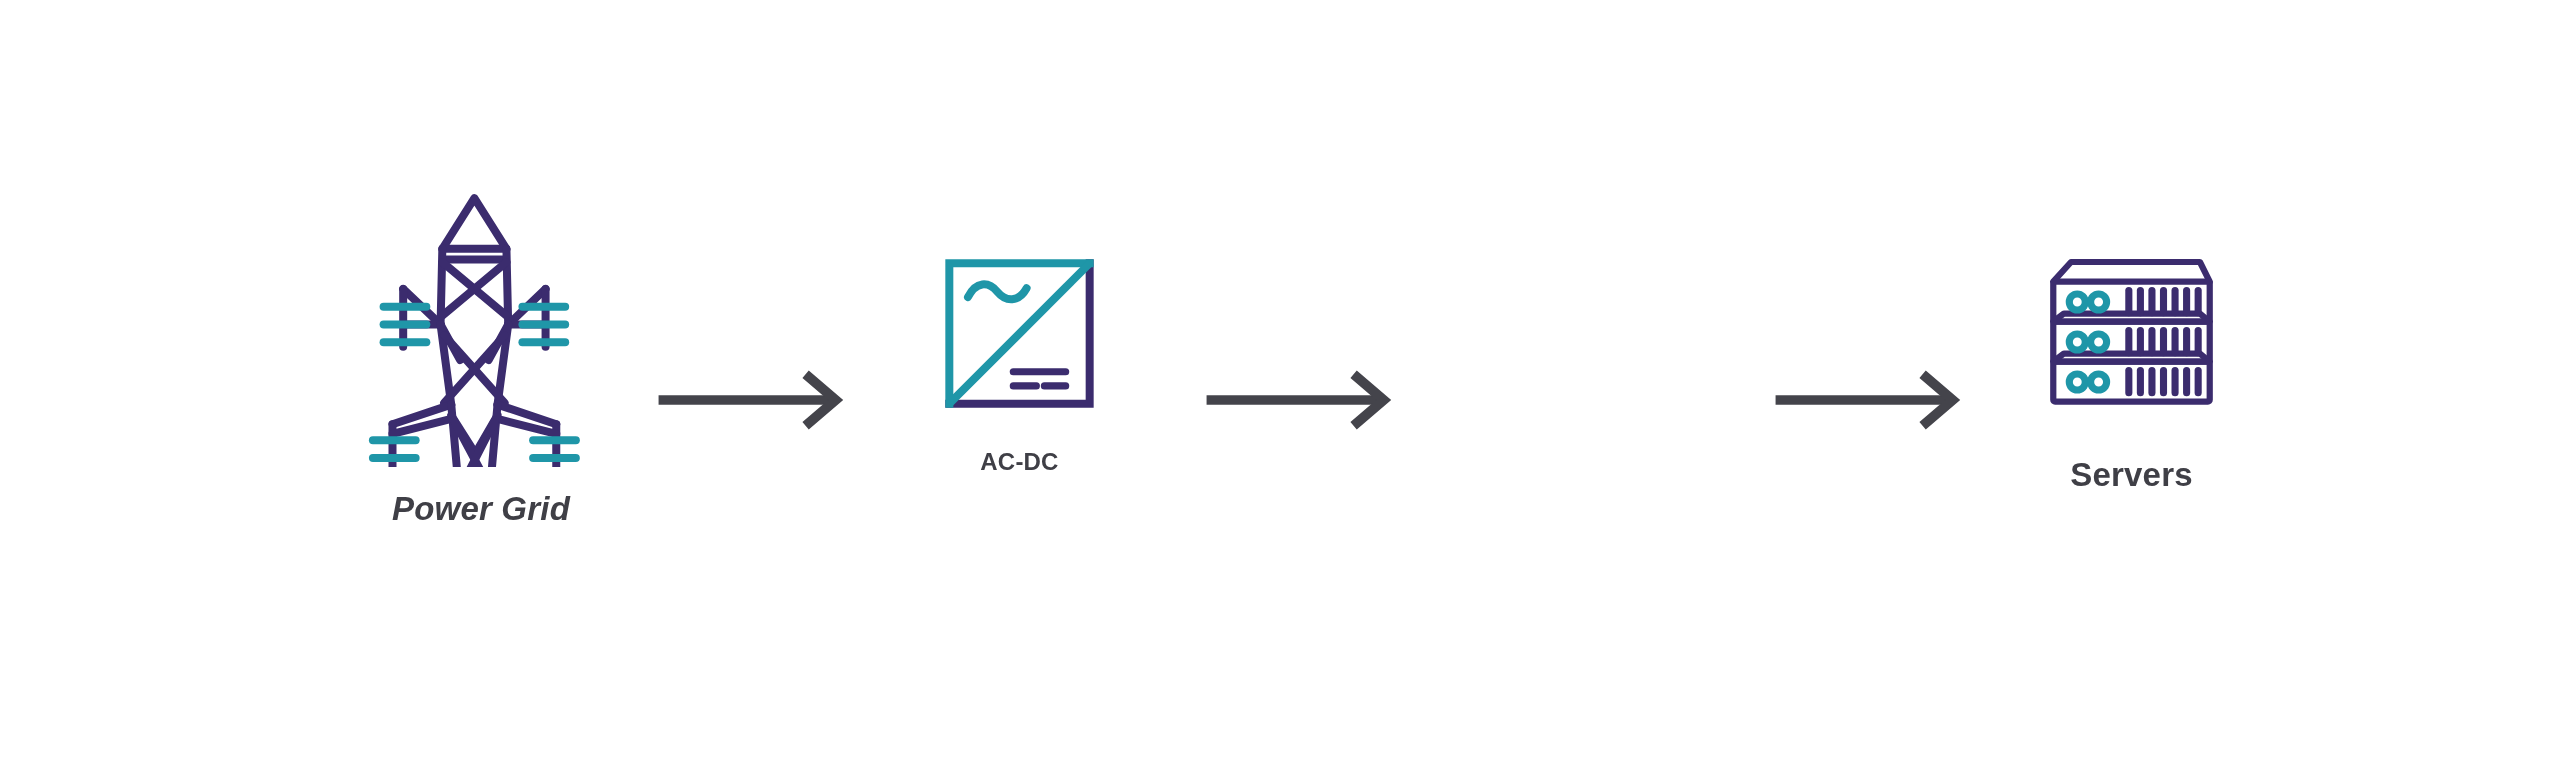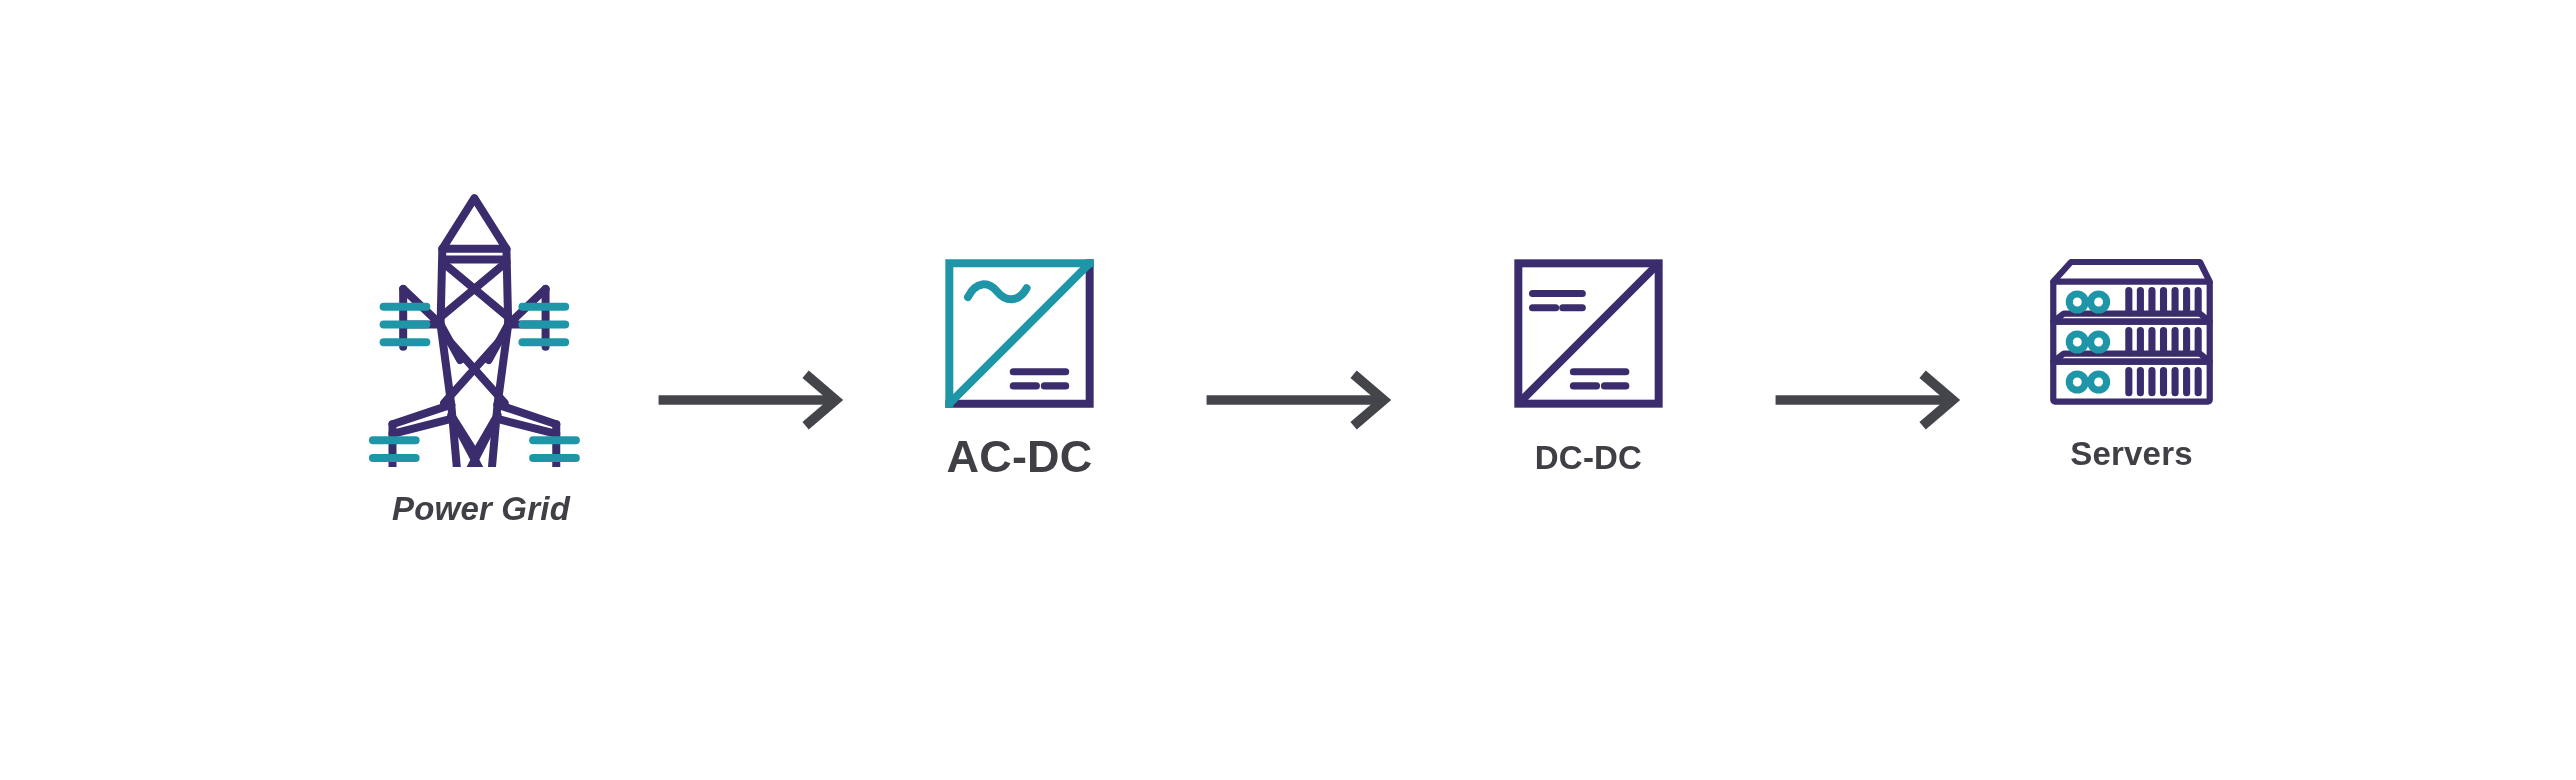--- a/index.html
+++ b/index.html
@@ -35,25 +35,25 @@
   .arrow {
     position: absolute;
   }
   .icon-wrap {
     display: block;
   }
   
   #stage-power-grid { left: 294px; top: 182px; width: 374px; }
   #stage-power-grid .stage-label { font-size: 33px; margin-top: 19.6px; font-style: italic; }
   #stage-ac-dc { left: 828px; top: 258px; width: 383px; }
-  #stage-ac-dc .stage-label { font-size: 45px; margin-top: 19px; }
+  #stage-ac-dc .stage-label { font-size: 24px; margin-top: 36px; }
   #stage-dc-dc { left: 1397px; top: 258px; width: 383px; }
   #stage-dc-dc .stage-label { font-size: 33px; margin-top: 27px; }
   #stage-servers { left: 1940px; top: 254px; width: 383px; }
-  #stage-servers .stage-label { font-size: 33px; margin-top: 18px; }
+  #stage-servers .stage-label { font-size: 33px; margin-top: 39px; }
 
   #arrow-1 { left: 658px; top: 369px; }
   #arrow-2 { left: 1206px; top: 369px; }
   #arrow-3 { left: 1775px; top: 369px; }
 </style>
 </head>
 <body>
 
 <div id="diagram-root">
 
@@ -178,45 +178,20 @@
 
   <div class="arrow" id="arrow-2">
     <svg width="196" height="62" viewBox="0 0 220 70" fill="none" xmlns="http://www.w3.org/2000/svg">
       <g stroke="#44444b" stroke-width="11" stroke-linecap="butt" stroke-linejoin="miter" fill="none">
         <path d="M0 35 L200 35"></path>
         <path d="M166 6 L200 35 L166 64"></path>
       </g>
     </svg>
   </div>
 
-  <div class="stage" id="stage-dc-dc">
-    <span class="icon-wrap">
-      <svg width="151" height="151" viewBox="0 0 170 170" fill="none" xmlns="http://www.w3.org/2000/svg">
-
-        <g stroke="#3b2c6e" stroke-width="9" stroke-linecap="square" fill="none">
-          <rect x="6" y="6" width="158" height="158"></rect>
-
-          <path d="M8 162 L162 8"></path>
-        </g>
-
-        <g stroke="#3b2c6e" stroke-width="8" stroke-linecap="round" fill="none">
-          <path d="M22 40 L78 40"></path>
-          <path d="M22 56 L48 56"></path>
-          <path d="M56 56 L78 56"></path>
-        </g>
-
-        <g stroke="#3b2c6e" stroke-width="8" stroke-linecap="round" fill="none">
-          <path d="M68 128 L127 128"></path>
-          <path d="M68 144 L94 144"></path>
-          <path d="M103 144 L127 144"></path>
-        </g>
-      </svg>
-    </span>
-    <div class="stage-label">DC-DC</div>
-  </div>
 
   <div class="arrow" id="arrow-3">
     <svg width="196" height="62" viewBox="0 0 220 70" fill="none" xmlns="http://www.w3.org/2000/svg">
       <g stroke="#44444b" stroke-width="11" stroke-linecap="butt" stroke-linejoin="miter" fill="none">
         <path d="M0 35 L200 35"></path>
         <path d="M166 6 L200 35 L166 64"></path>
       </g>
     </svg>
   </div>
 

